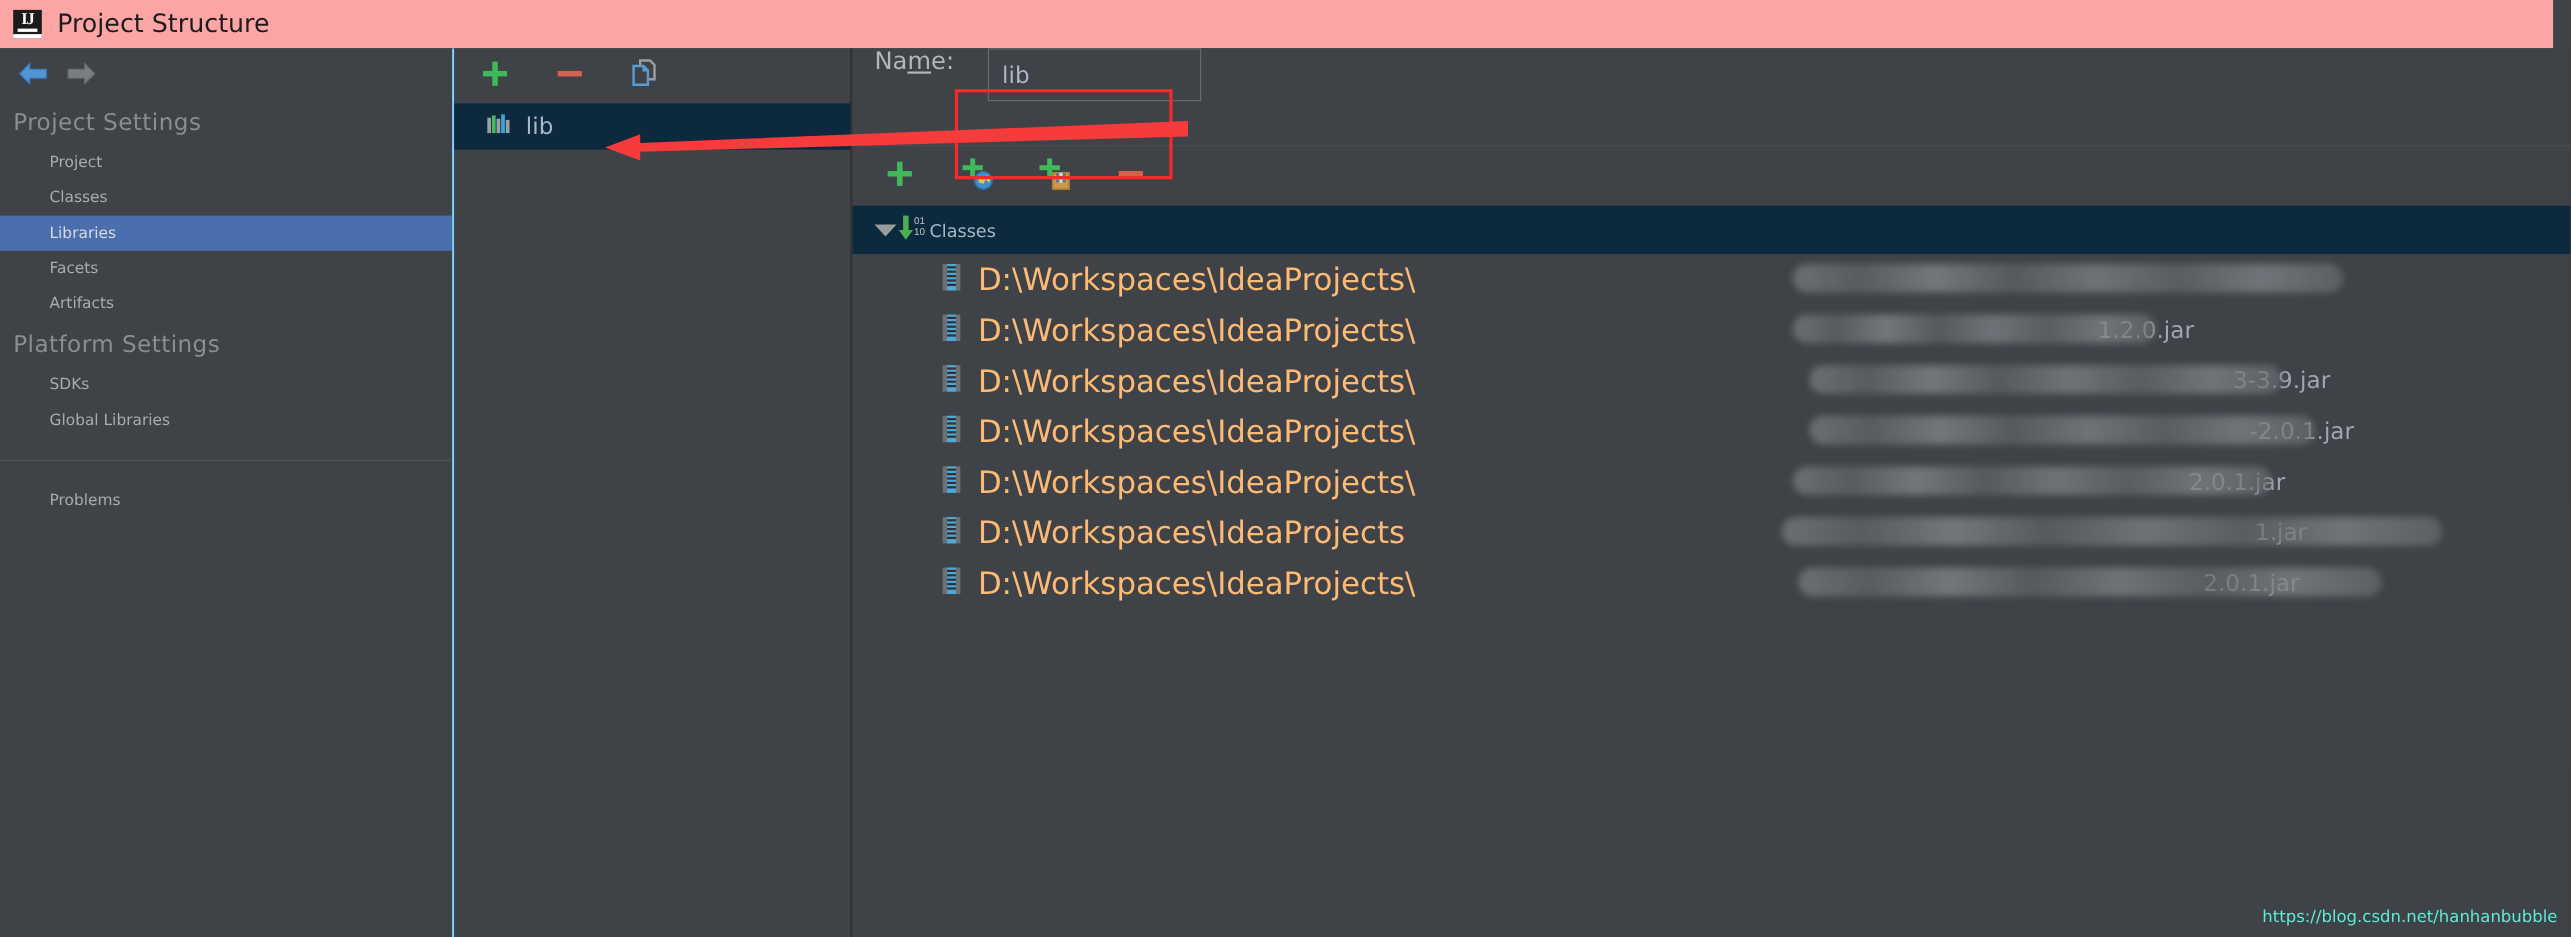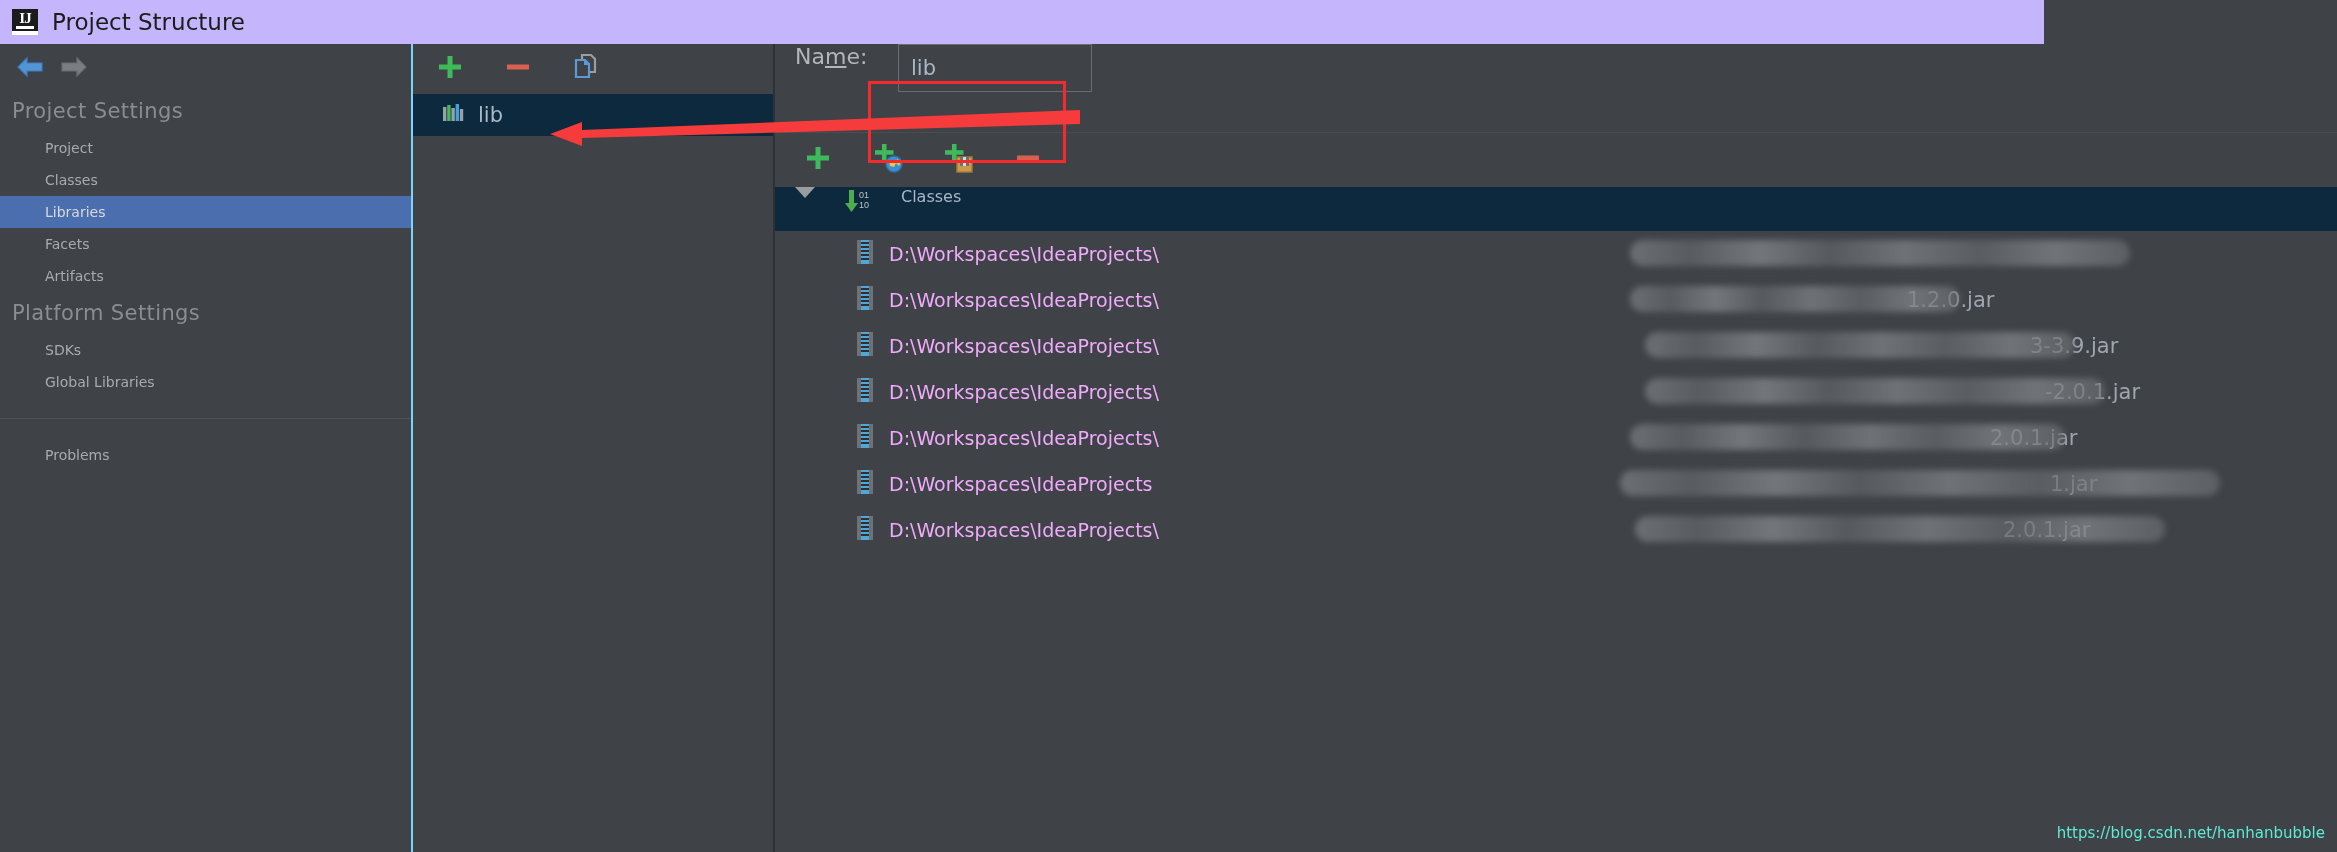--- a/index.html
+++ b/index.html
@@ -20,23 +20,23 @@
     position: relative;
     width: 2337px;
     height: 852px;
     background: #3f4247;
   }
 
   
   #titlebar {
     position: absolute;
     left: 0; top: 0;
-    width: 2044px;
+    width: 2321px;
     height: 44px;
-    background: #c4b5fd;
+    background: #fca5a5;
     display: flex;
     align-items: center;
     padding-left: 12px;
     box-sizing: border-box;
   }
   #titlebar .ij-logo {
     width: 26px;
     height: 26px;
     background: #1b1b1b;
     color: #ffffff;
@@ -199,22 +199,23 @@
     padding-left: 24px;
     gap: 32px;
     border-top: 1px solid #4a4d50;
   }
 
   
   .classes-header {
     height: 44px;
     background: #0d293e;
     display: flex;
+    align-items: center;
     padding-left: 14px;
-    gap: 28px;
+    gap: 0;
   }
   .classes-header .label {
     font-size: 16px;
     color: #a9b7c6;
     font-family: "DejaVu Sans", sans-serif;
   }
   .tri {
     width: 0; height: 0;
     border-left: 10px solid transparent;
     border-right: 10px solid transparent;
@@ -223,22 +224,22 @@
   }
   .jar-row {
     height: 46px;
     display: flex;
     align-items: center;
     padding-left: 80px;
     gap: 14px;
     position: relative;
   }
   .jar-row .path {
-    font-size: 19px;
-    color: #f0abfc;
+    font-size: 28px;
+    color: #fdba74;
     font-family: "DejaVu Sans", sans-serif;
     white-space: nowrap;
   }
   .jar-row .tail {
     font-size: 21px;
     color: #9fa6ad;
     font-family: "DejaVu Sans", sans-serif;
     position: absolute;
   }
   

